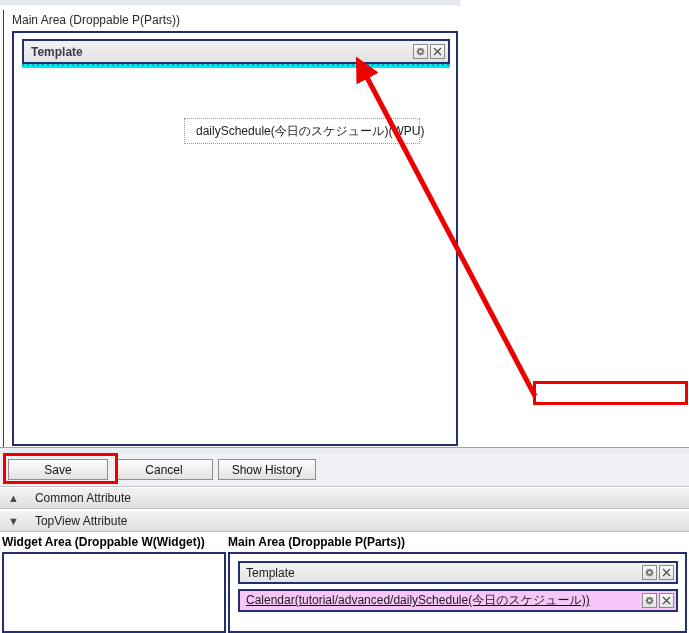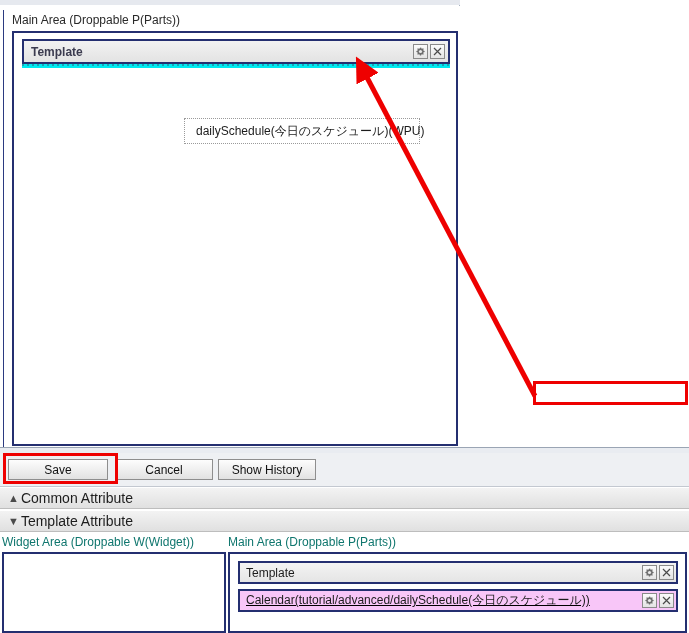--- a/index.html
+++ b/index.html
@@ -59,23 +59,23 @@
   #save-button{left:8px;width:100px;}
   #cancel-button{left:115px;width:98px;}
   #show-history-button{left:218px;width:98px;}
 
   .acc{position:absolute;left:0;width:689px;height:22px;
        background:linear-gradient(#f3f3f3,#e0e0e0);border-top:1px solid #ffffff;border-bottom:1px solid #bdbdbd;
        box-sizing:border-box;display:flex;align-items:center;}
   #acc-common{top:34px;}
   #acc-topview{top:57px;}
   .acc .chev{margin-left:8px;font-size:11px;color:#4a4a4a;line-height:1;}
-  .acc .lbl{margin-left:2px;font-size:14px;color:#1d1d1d;}
-
-  .bsec-label{position:absolute;font-size:12px;color:#0f766e;white-space:nowrap;}
+  .acc .lbl{margin-left:16px;font-size:12px;color:#1d1d1d;}
+
+  .bsec-label{position:absolute;font-size:12px;color:#000000;white-space:nowrap;font-weight:bold;}
   #widget-area-label{left:2px;top:82px;}
   #main-area-label2{left:228px;top:82px;}
 
   .bbox{position:absolute;border:2px solid #242f70;background:#fff;box-sizing:border-box;}
   #widget-area-box{left:2px;top:99px;width:224px;height:81px;}
   #main-area-box{left:228px;top:99px;width:459px;height:81px;}
 
   .brow{position:absolute;left:8px;height:23px;border:2px solid #242f70;box-sizing:border-box;
         display:flex;align-items:center;}
   #bottom-template-row{top:7px;width:440px;background:linear-gradient(#f3f3f3,#e5e5e5);}
@@ -147,21 +147,21 @@
       <button class="btn" id="cancel-button">Cancel</button>
     </div>
 
     <div class="acc" id="acc-common">
       <span class="chev">▲</span>
       <span class="lbl">Common Attribute</span>
     </div>
 
     <div class="acc" id="acc-topview">
       <span class="chev">▼</span>
-      <span class="lbl">Template Attribute</span>
+      <span class="lbl">TopView Attribute</span>
     </div>
 
     <div class="bsec-label" id="widget-area-label">Widget Area (Droppable W(Widget))</div>
     <div class="bsec-label" id="main-area-label2">Main Area (Droppable P(Parts))</div>
 
     <div class="bbox" id="widget-area-box"></div>
 
     <div class="bbox" id="main-area-box">
 
       <div class="brow" id="bottom-template-row">

